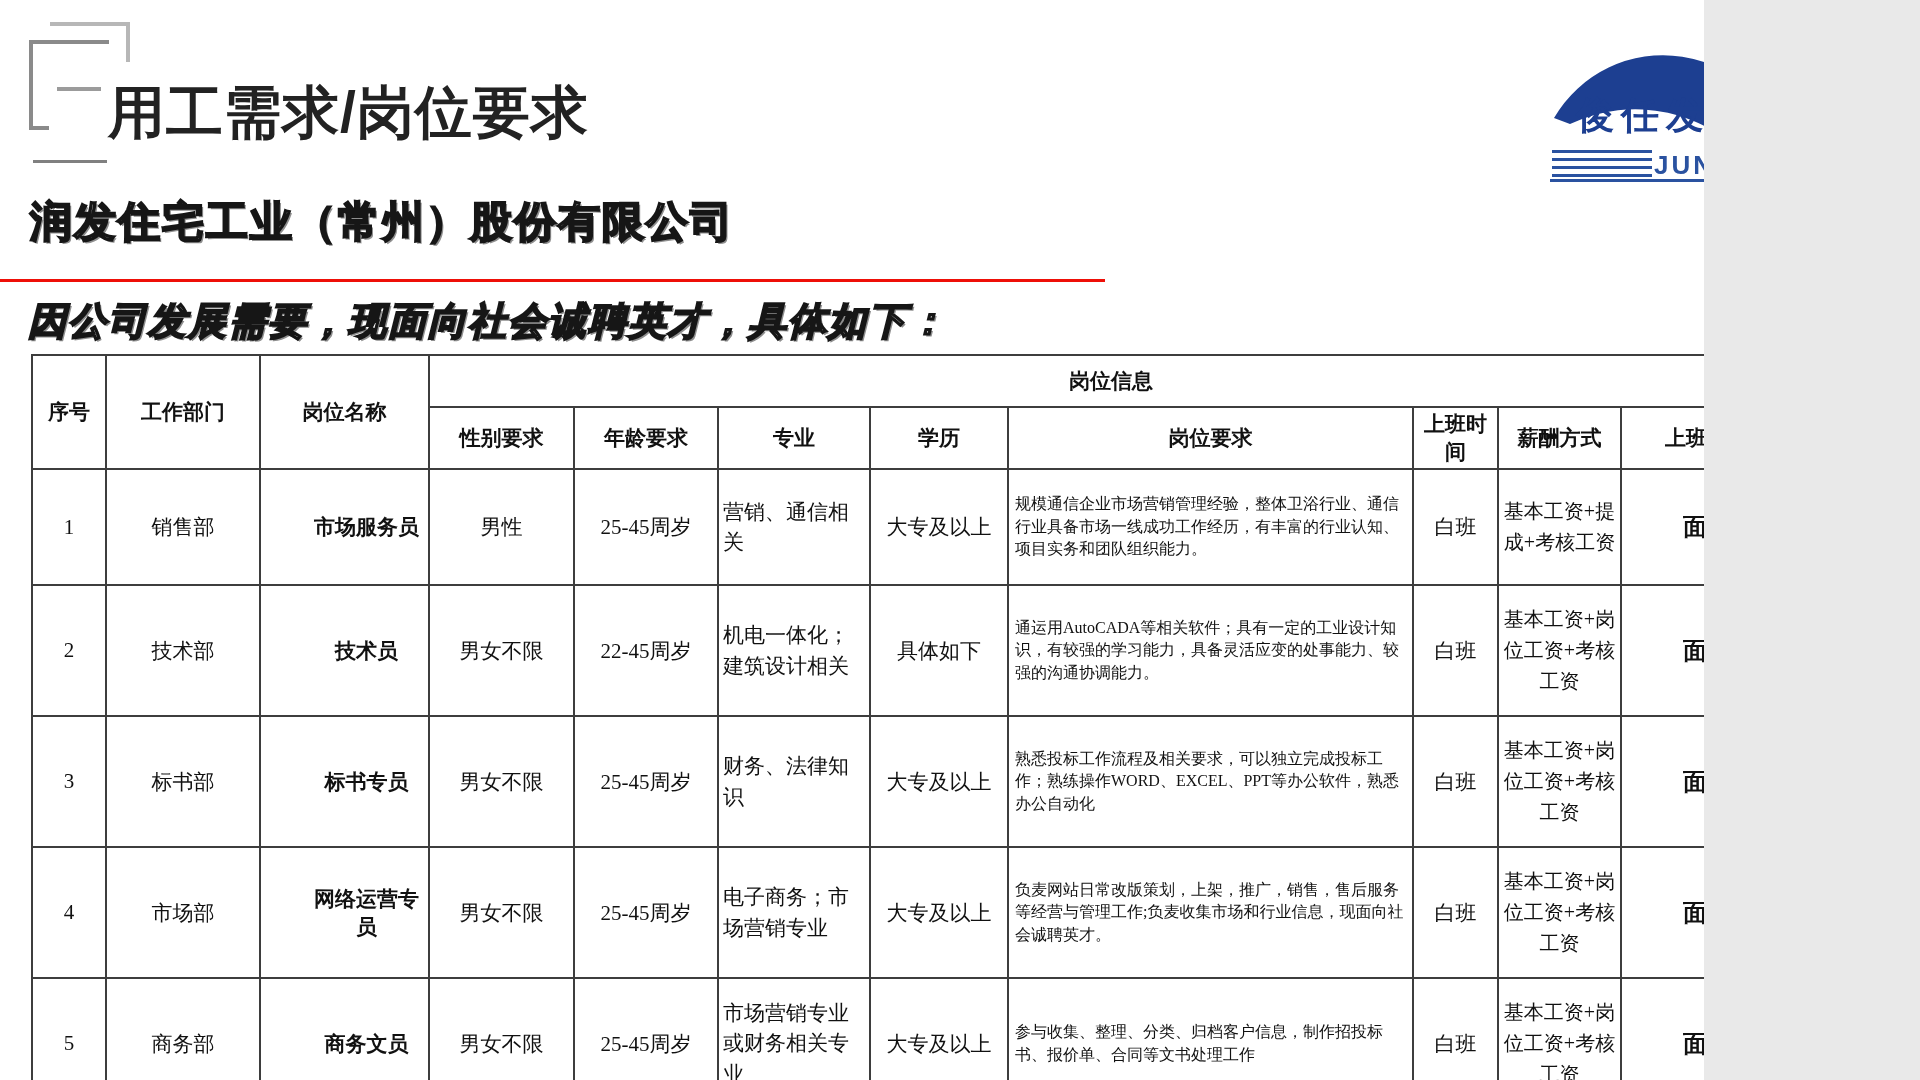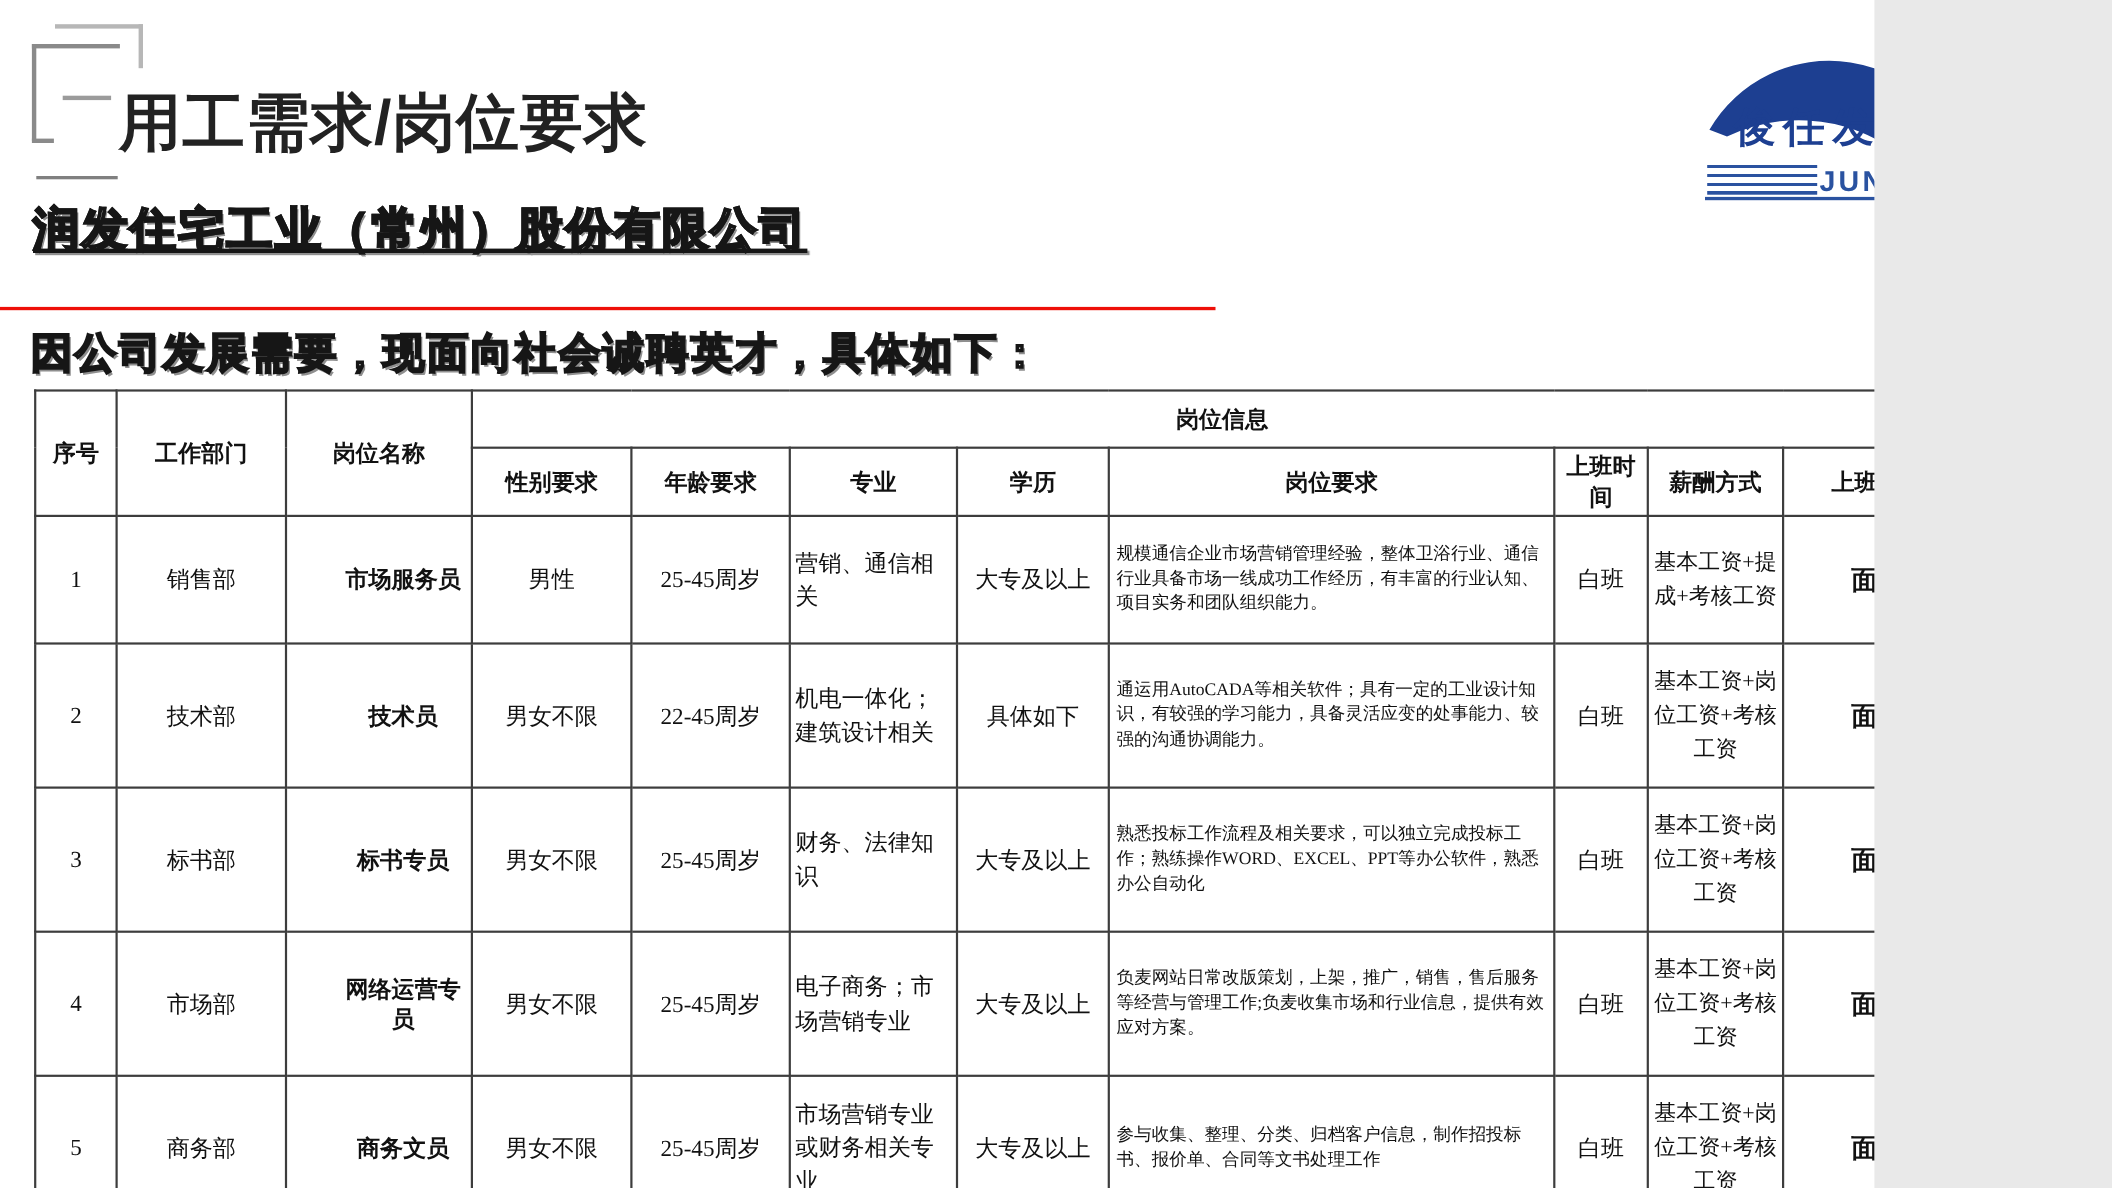--- a/index.html
+++ b/index.html
@@ -16,23 +16,23 @@
   .bracket-stub { position:absolute; left:29px; top:126px; width:20px; height:4px; background:#8a8a8a; }
   .bracket-dash { position:absolute; left:57px; top:87px; width:44px; height:4px; background:#9b9b9b; }
   .subtitle-dash { position:absolute; left:33px; top:160px; width:74px; height:3px; background:#808080; }
 
   
   .page-title { position:absolute; left:108px; top:80px; font-size:57px; line-height:1.15;
     color:#222222; font-weight:600; letter-spacing:1px; }
   .page-subtitle { position:absolute; left:127px; top:147px; font-size:28px; color:#6b6b6b; }
   .outline-text { color:#ffffff; -webkit-text-stroke:2px #161616;
     text-shadow:2px 2px 0 #8f8f8f; font-weight:700; letter-spacing:2px; }
-  .company-name { position:absolute; left:30px; top:181px; font-size:42px;text-decoration:underline; }
+  .company-name { position:absolute; left:30px; top:194px; font-size:42px; }
   .red-line { position:absolute; left:0; top:279px; width:1105px; height:3px; }
-  .intro-line { position:absolute; left:28px; top:296px; font-size:38px; }
+  .intro-line { position:absolute; left:28px; top:296px; font-size:38px;font-style:italic; }
 
   
   .logo { position:absolute; left:1550px; top:32px; width:242px; height:152px; }
   .logo-arc { position:absolute; left:0; top:0; width:242px; height:132px; }
   .logo-cn { position:absolute; left:26px; top:58px; font-size:38px; font-weight:700;
     letter-spacing:7px; }
   .logo-stripes { position:absolute; left:2px; top:118px; width:100px; height:27px;
     background:repeating-linear-gradient(to bottom, #2a52a0 0 3px, rgba(0,0,0,0) 3px 8px); }
   .logo-en { position:absolute; left:104px; top:118px; font-size:26px; font-weight:700;
     letter-spacing:3px; }
@@ -154,21 +154,21 @@
             <td class="cell-salary">面议</td>
           </tr>
           <tr>
             <td class="cell-no">4</td>
             <td class="cell-dept">市场部</td>
             <td class="cell-position">网络运营专员</td>
             <td class="cell-gender">男女不限</td>
             <td class="cell-age">25-45周岁</td>
             <td class="cell-major">电子商务；市场营销专业</td>
             <td class="cell-education">大专及以上</td>
-            <td class="cell-requirements">负麦网站日常改版策划，上架，推广，销售，售后服务等经营与管理工作;负麦收集市场和行业信息，提供有效应对方案。</td>
+            <td class="cell-requirements">负麦网站日常改版策划，上架，推广，销售，售后服务等经营与管理工作;负麦收集市场和行业信息，现面向社会诚聘英才。</td>
             <td class="cell-shift">白班</td>
             <td class="cell-salary_method">基本工资+岗位工资+考核工资</td>
             <td class="cell-salary">面议</td>
           </tr>
           <tr>
             <td class="cell-no">5</td>
             <td class="cell-dept">商务部</td>
             <td class="cell-position">商务文员</td>
             <td class="cell-gender">男女不限</td>
             <td class="cell-age">25-45周岁</td>

